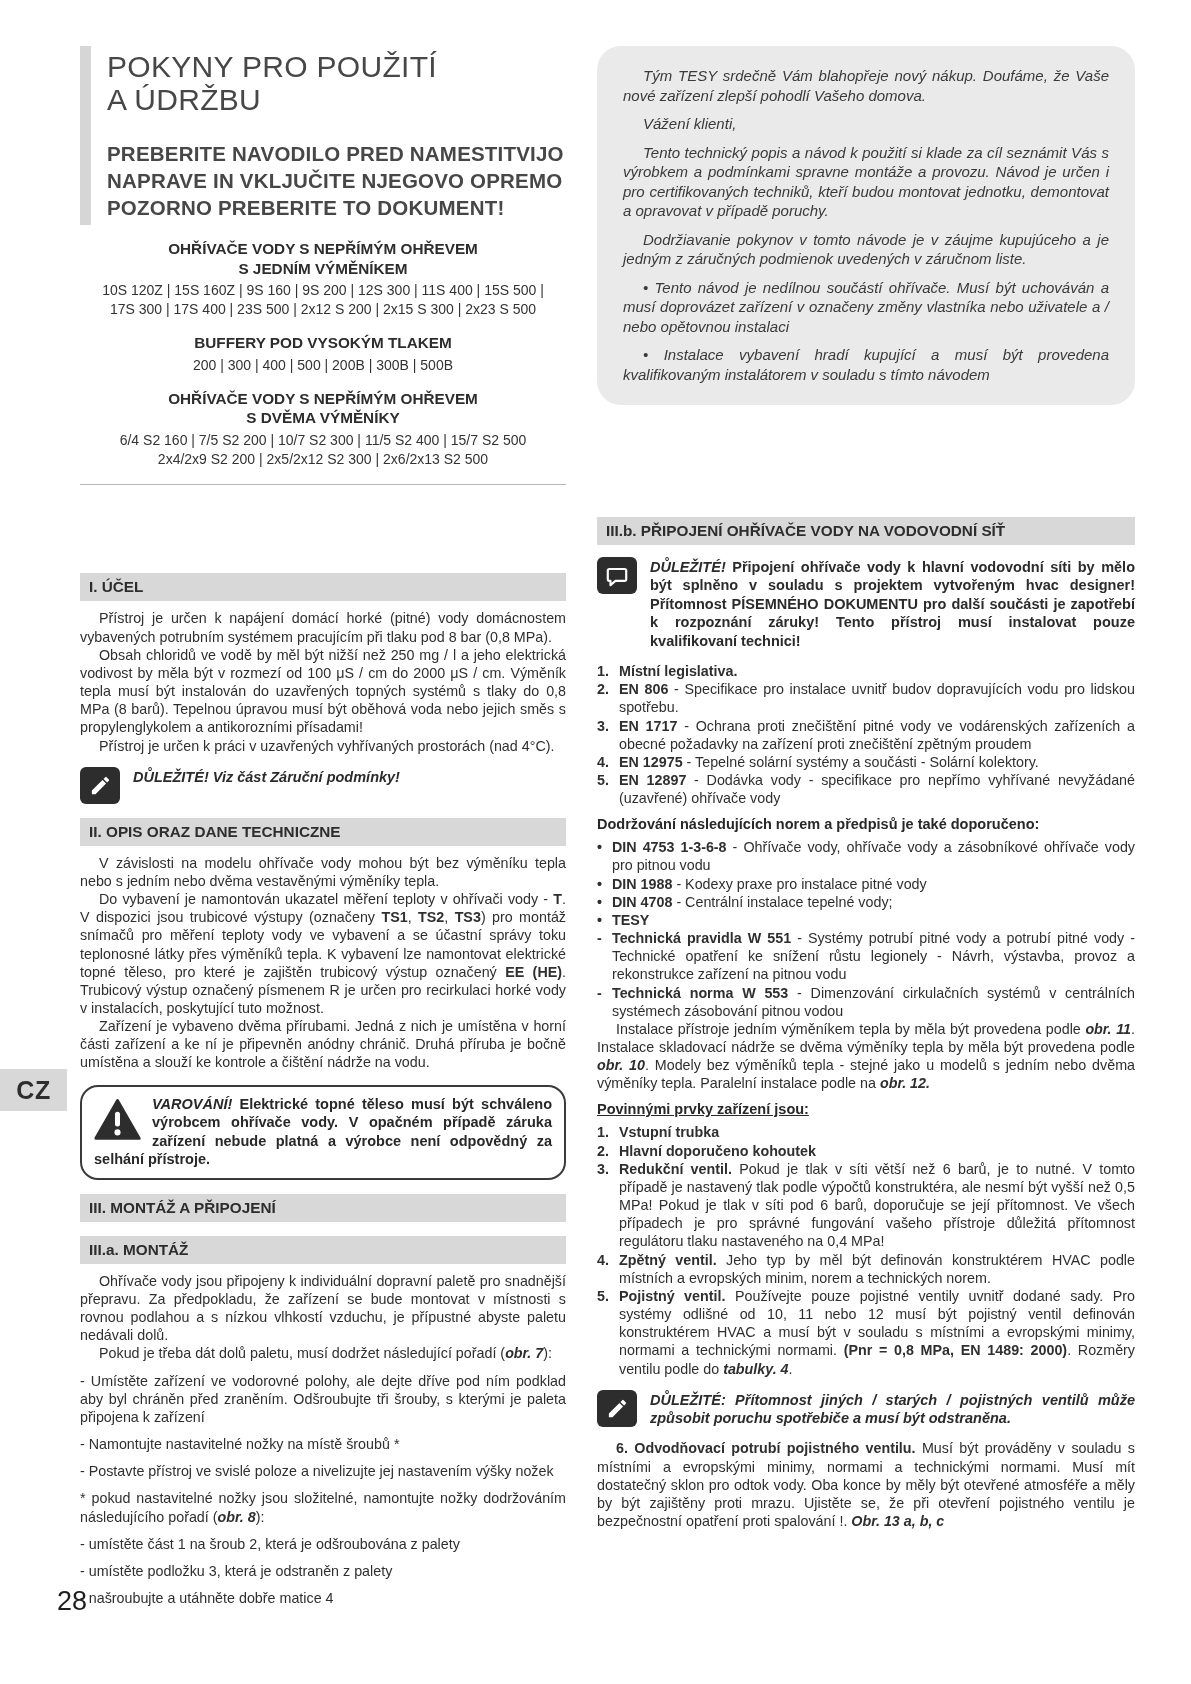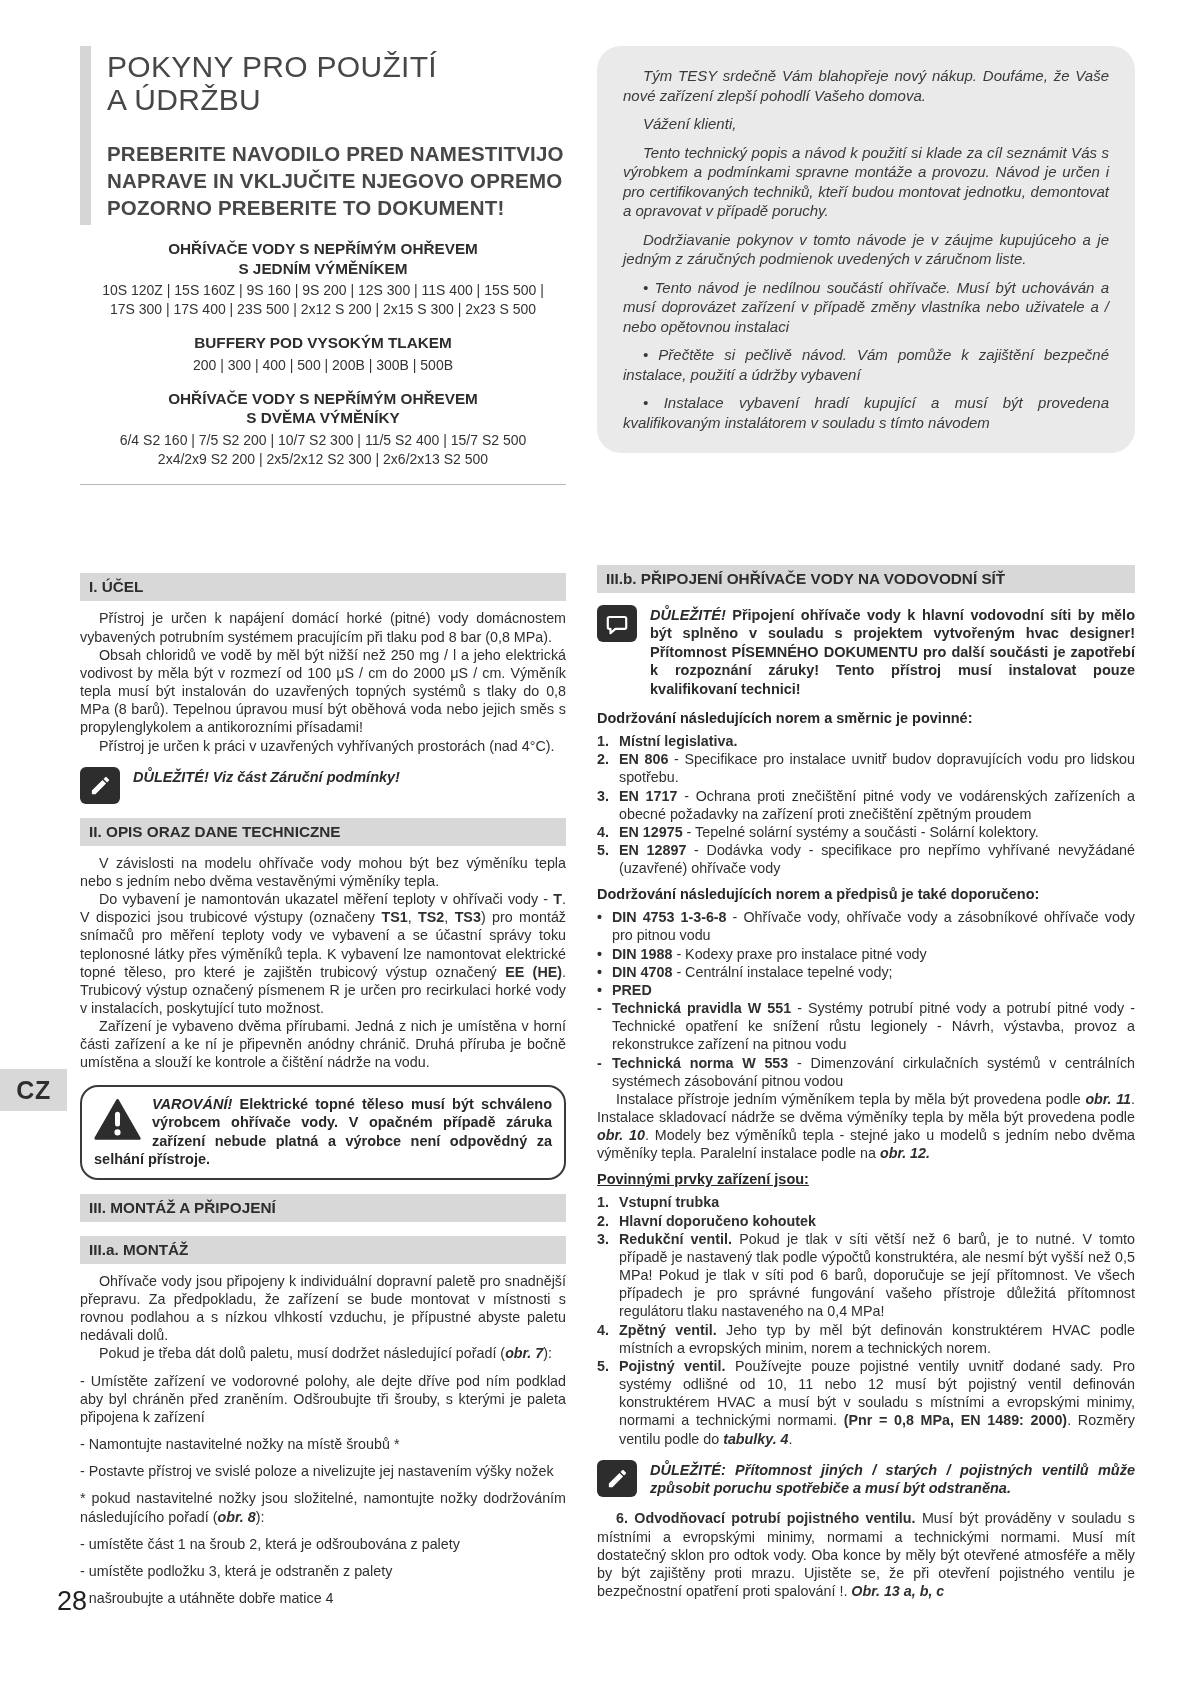--- a/index.html
+++ b/index.html
@@ -124,37 +124,35 @@
     <p class="step"><span>- našroubujte a utáhněte dobře matice 4</span></p>
 
   </div>
 
   <div class="col col-right">
     <div class="welcome-box">
       <p class="wp">Tým TESY srdečně Vám blahopřeje nový nákup. Doufáme, že Vaše nové zařízení zlepší pohodlí Vašeho domova.</p>
       <p class="wp">Vážení klienti,</p>
       <p class="wp">Tento technický popis a návod k použití si klade za cíl seznámit Vás s výrobkem a podmínkami spravne montáže a provozu. Návod je určen i pro certifikovaných techniků, kteří budou montovat jednotku, demontovat a opravovat v případě poruchy.</p>
       <p class="wp">Dodržiavanie pokynov v tomto návode je v záujme kupujúceho a je jedným z záručných podmienok uvedených v záručnom liste.</p>
-      <p class="wp">• Tento návod je nedílnou součástí ohřívače. Musí být uchováván a musí doprovázet zařízení v případě změny vlastníka nebo uživatele a / nebo opětovnou instalaci</p>
-      <p class="wp">• Přečtěte si pečlivě návod. Vám pomůže k zajištění bezpečné instalace, použití a údržby vybavení</p>
+      <p class="wp">• Tento návod je nedílnou součástí ohřívače. Musí být uchováván a musí doprovázet zařízení v označeny změny vlastníka nebo uživatele a / nebo opětovnou instalaci</p>
       <p class="wp">• Instalace vybavení hradí kupující a musí být provedena kvalifikovaným instalátorem v souladu s tímto návodem</p>
     </div>
 
     <div class="section-bar mt-xl">III.b. PŘIPOJENÍ OHŘÍVAČE VODY NA VODOVODNÍ SÍŤ</div>
 
     <div class="note">
       <span class="icon-sq">
         <svg viewBox="0 0 24 24" width="26" height="26">
             <path d="M5 5.5h14a1.5 1.5 0 0 1 1.5 1.5v8a1.5 1.5 0 0 1-1.5 1.5h-8.5L6 20.5v-4H5A1.5 1.5 0 0 1 3.5 15V7A1.5 1.5 0 0 1 5 5.5z" fill="none" stroke="#fff" stroke-width="2" stroke-linejoin="round"></path>
           </svg>
       </span>
       <div class="note-text"><span style="font-weight: bold; font-style: italic;">DŮLEŽITÉ!</span><span style="font-weight: bold;"> Připojení ohřívače vody k hlavní vodovodní síti by mělo být splněno v souladu s projektem vytvořeným hvac designer! Přítomnost PÍSEMNÉHO DOKUMENTU pro další součásti je zapotřebí k rozpoznání záruky! Tento přístroj musí instalovat pouze kvalifikovaní technici!</span></div>
     </div>
 
-    <p class="bold-heading">Dodržování následujících norem a směrnic je povinné:</p>
     <div class="norm-item">
       <span class="norm-num">1.</span>
       <span class="norm-text"><span style="font-weight: bold;">Místní legislativa.</span></span>
     </div>
     <div class="norm-item">
       <span class="norm-num">2.</span>
       <span class="norm-text"><span style="font-weight: bold;">EN 806</span><span>  - Specifikace pro instalace uvnitř budov dopravujících vodu pro lidskou spotřebu.</span></span>
     </div>
     <div class="norm-item">
       <span class="norm-num">3.</span>
@@ -177,21 +175,21 @@
     <div class="norm-item">
       <span class="bullet-num">•</span>
       <span class="norm-text"><span style="font-weight: bold;">DIN 1988</span><span> - Kodexy praxe pro instalace pitné vody</span></span>
     </div>
     <div class="norm-item">
       <span class="bullet-num">•</span>
       <span class="norm-text"><span style="font-weight: bold;">DIN 4708</span><span> - Centrální instalace tepelné vody;</span></span>
     </div>
     <div class="norm-item">
       <span class="bullet-num">•</span>
-      <span class="norm-text"><span style="font-weight: bold;">PRED</span></span>
+      <span class="norm-text"><span style="font-weight: bold;">TESY</span></span>
     </div>
     <div class="norm-item">
       <span class="bullet-num">-</span>
       <span class="norm-text"><span style="font-weight: bold;">Technická pravidla W 551</span><span> - Systémy potrubí pitné vody a potrubí pitné vody - Technické opatření ke snížení růstu legionely - Návrh, výstavba, provoz a rekonstrukce zařízení na pitnou vodu</span></span>
     </div>
     <div class="norm-item">
       <span class="bullet-num">-</span>
       <span class="norm-text"><span style="font-weight: bold;">Technická norma W 553</span><span> - Dimenzování cirkulačních systémů v centrálních systémech zásobování pitnou vodou</span></span>
     </div>
 

